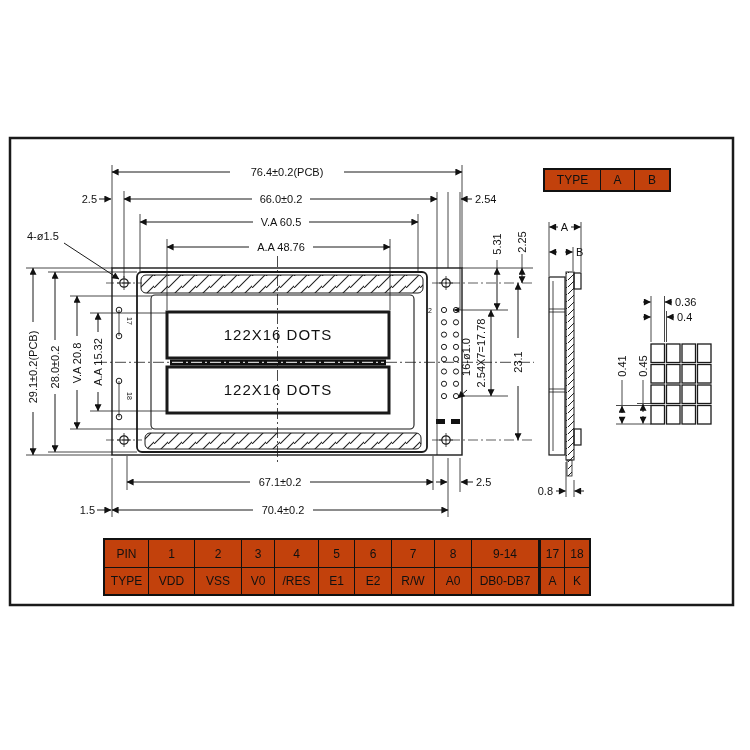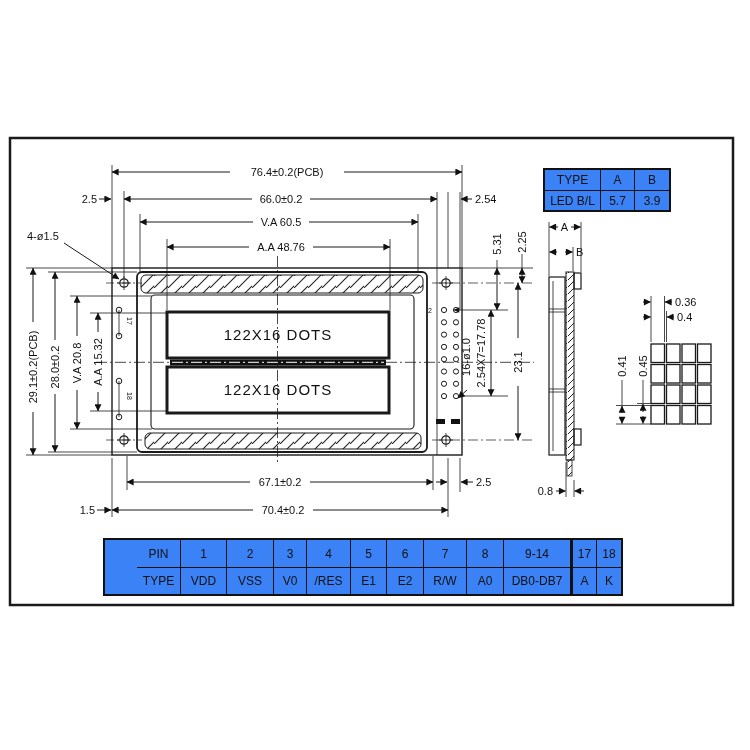--- a/index.html
+++ b/index.html
@@ -3,21 +3,21 @@
 <meta charset="utf-8">
 <style>
   html,body { margin:0; padding:0; background:#fff; }
   .stage { position:relative; width:750px; height:750px; background:#fff;
            font-family:"Liberation Sans", sans-serif; color:#111; overflow:hidden; }
   .watermark { position:absolute; left:22px; top:16px; font-size:23px; color:#3c4043; letter-spacing:.3px; }
   svg text { font-family:"Liberation Sans", sans-serif; font-size:11px; fill:#111; stroke:none; }
   svg .t7  { font-size:7px; }
   svg .t15 { font-size:15px; letter-spacing:1px; }
   
-  .dtable { position:absolute; display:flex; flex-direction:column; border:2px solid #111; background:#3b82f6; box-sizing:border-box; }
+  .dtable { position:absolute; display:flex; flex-direction:column; border:2px solid #111; background:#c2410c; box-sizing:border-box; }
   .drow { display:flex; }
   .dcell { box-sizing:border-box; border-right:1.5px solid #111; display:flex; align-items:center; justify-content:center;
            font-size:12px; white-space:nowrap; overflow:hidden; }
   .dcell:last-child { border-right:none; }
   .drow + .drow .dcell { border-top:1.5px solid #111; }
   .thickL { border-left:2px solid #111; }
   .pinrow { height:27px; }
   .typerow { height:20px; }
 </style>
 </head>
@@ -286,28 +286,23 @@
     <text transform="translate(625.5,366) rotate(-90)" text-anchor="middle">0.41</text>
     <text transform="translate(646.5,366) rotate(-90)" text-anchor="middle">0.45</text>
   </svg>
 
   <div class="dtable" style="left:543px; top:168px;">
     <div class="drow typerow">
       <div class="dcell" style="width:56px">TYPE</div>
       <div class="dcell" style="width:34px">A</div>
       <div class="dcell" style="width:34px">B</div>
     </div>
-    <div class="drow typerow">
-      <div class="dcell" style="width:56px">LED B/L</div>
-      <div class="dcell" style="width:34px">5.7</div>
-      <div class="dcell" style="width:34px">3.9</div>
-    </div>
   </div>
 
-  <div class="dtable" style="left:103px; top:538px;padding-left:32px;">
+  <div class="dtable" style="left:103px; top:538px;">
     <div class="drow pinrow">
       <div class="dcell" style="width:44px">PIN</div>
       <div class="dcell" style="width:46px">1</div>
       <div class="dcell" style="width:47px">2</div>
       <div class="dcell" style="width:33px">3</div>
       <div class="dcell" style="width:44px">4</div>
       <div class="dcell" style="width:36px">5</div>
       <div class="dcell" style="width:37px">6</div>
       <div class="dcell" style="width:43px">7</div>
       <div class="dcell" style="width:37px">8</div>

